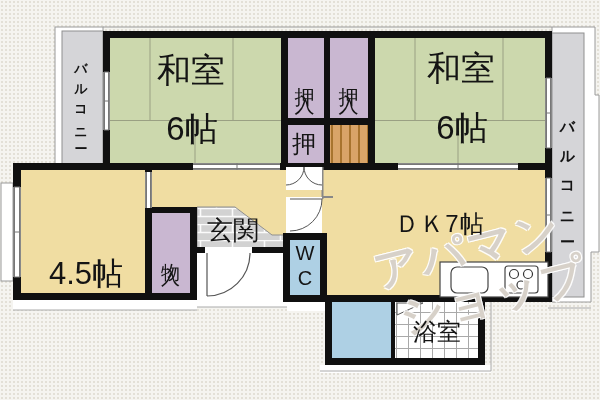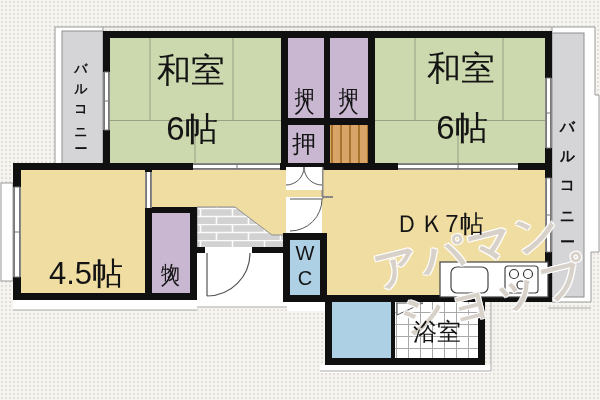--- a/index.html
+++ b/index.html
@@ -160,20 +160,21 @@
   <div class="l1">アパマン</div>
   <div class="l2">ショップ</div>
 </div>
 
 <div class="lbl" style="left:191px;top:70px;font-size:34px;">和室</div>
 <div class="lbl" style="left:192px;top:128px;font-size:33px;">6帖</div>
 <div class="lbl" style="left:461px;top:68px;font-size:34px;">和室</div>
 <div class="lbl" style="left:462px;top:127px;font-size:33px;">6帖</div>
 <div class="lbl" style="left:86px;top:263px;font-size:31px;margin-top:10px;">4.5帖</div>
 <div class="lbl" style="left:440px;top:224px;font-size:24px;letter-spacing:1px;">ＤＫ7帖</div>
+<div class="lbl" style="left:233px;top:230px;font-size:26px;">玄関</div>
 <div class="lbl vert" style="left:305px;top:267px;font-size:20px;letter-spacing:3px;">WC</div>
 <div class="lbl" style="left:437px;top:332px;font-size:24px;">浴室</div>
 <div class="lbl vert" style="left:305px;top:78px;font-size:20px;letter-spacing:7px;">押入</div>
 <div class="lbl vert" style="left:349px;top:78px;font-size:20px;letter-spacing:7px;">押入</div>
 <div class="lbl" style="left:304px;top:144px;font-size:24px;">押</div>
 <div class="lbl vert" style="left:171px;top:252px;font-size:19px;letter-spacing:4px;">物入</div>
 <div class="lbl vert" style="left:81px;top:101px;font-size:13px;letter-spacing:7px;font-weight:600;">バルコニー</div>
 <div class="lbl vert" style="left:568px;top:178px;font-size:15px;letter-spacing:14px;font-weight:600;">バルコニー</div>
 </div>
 

